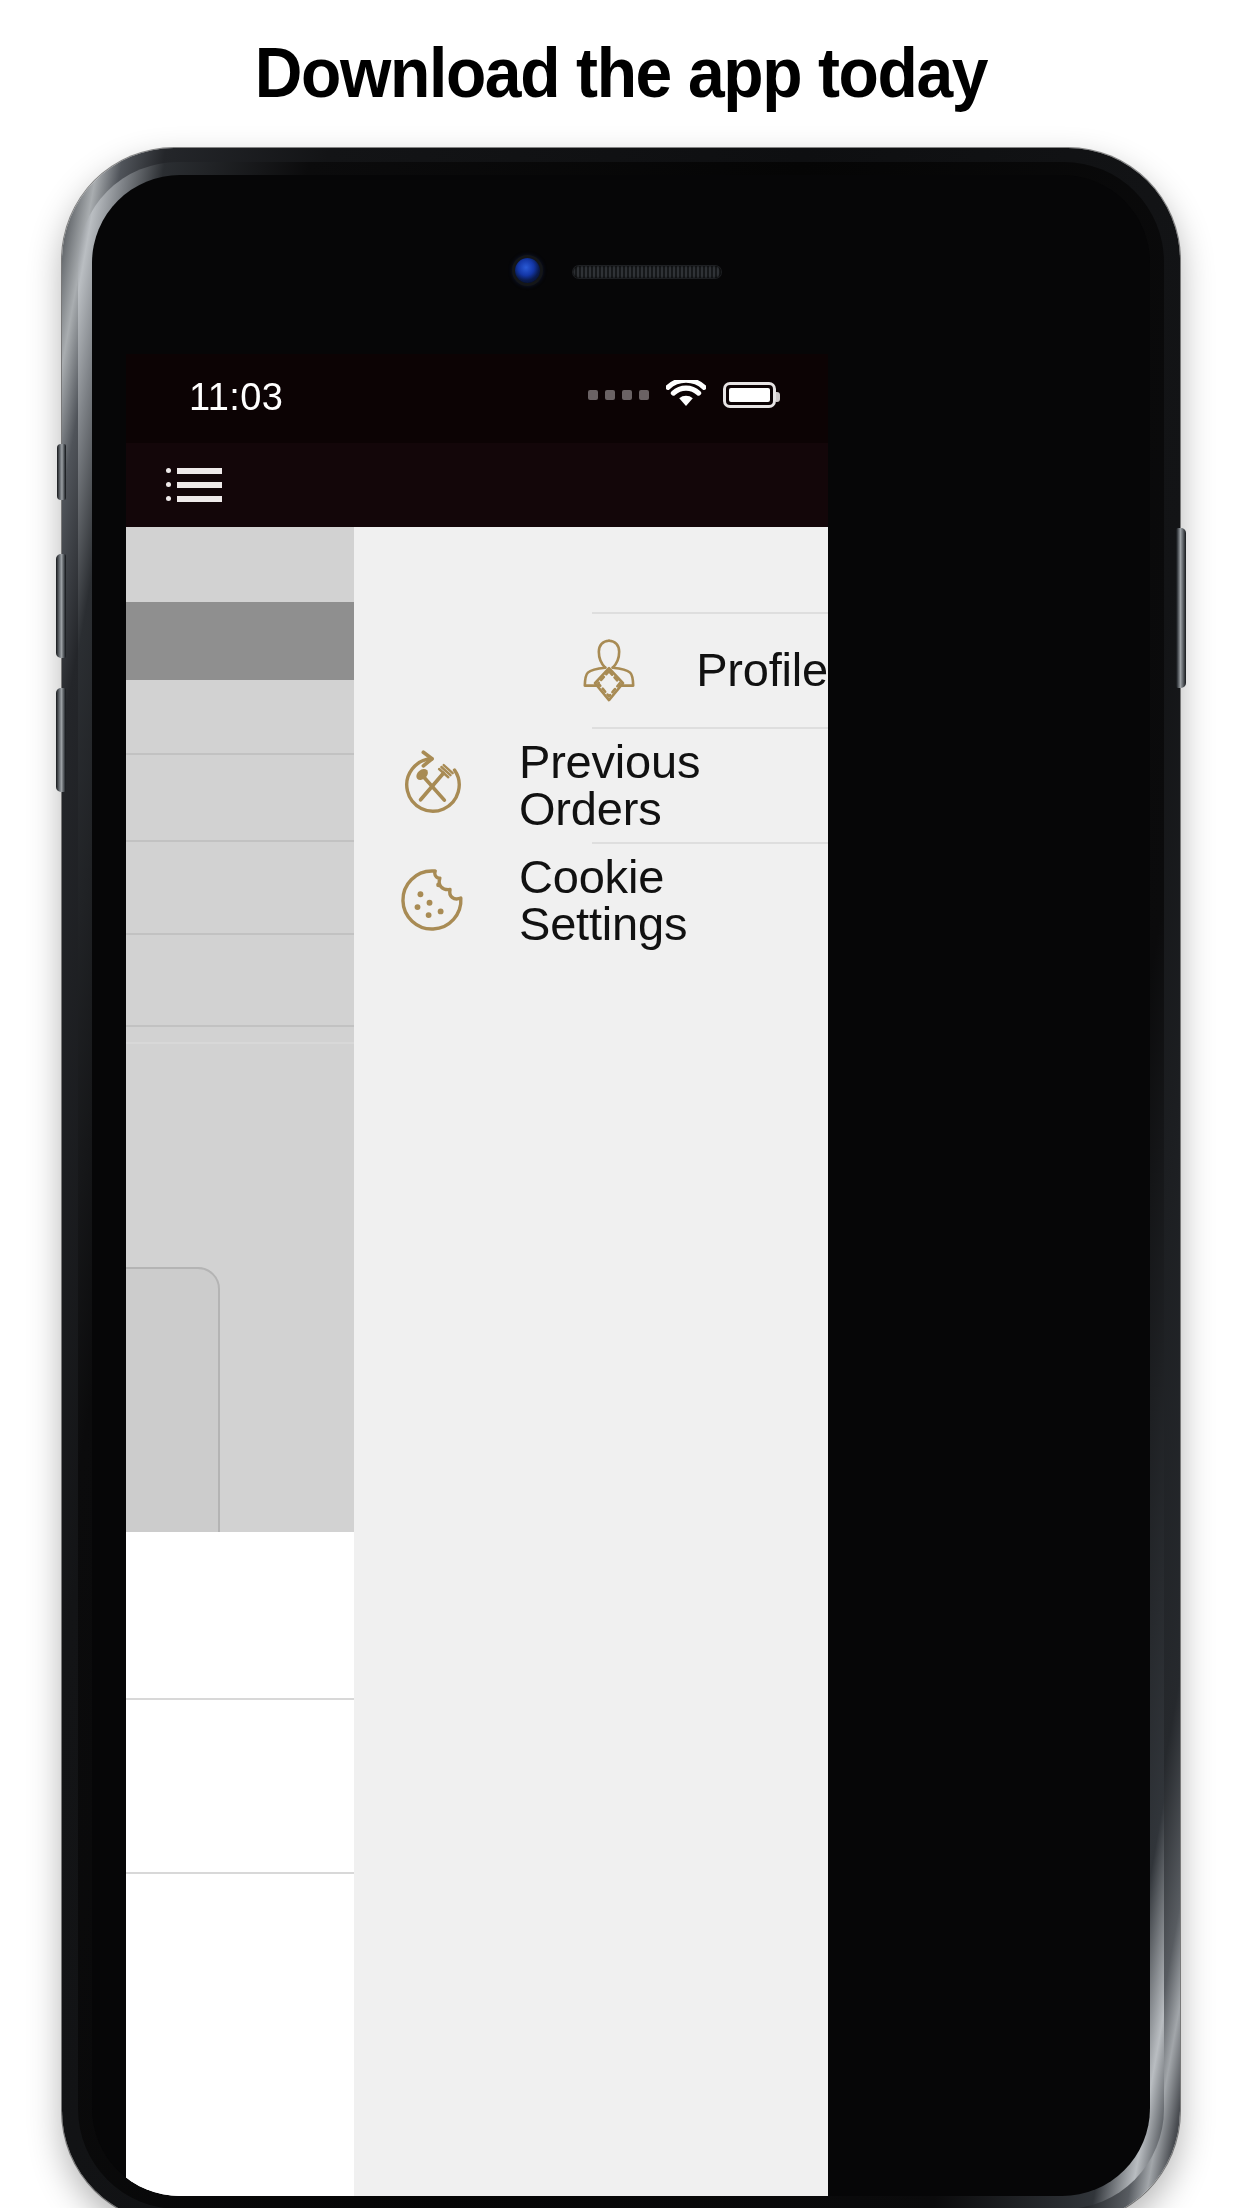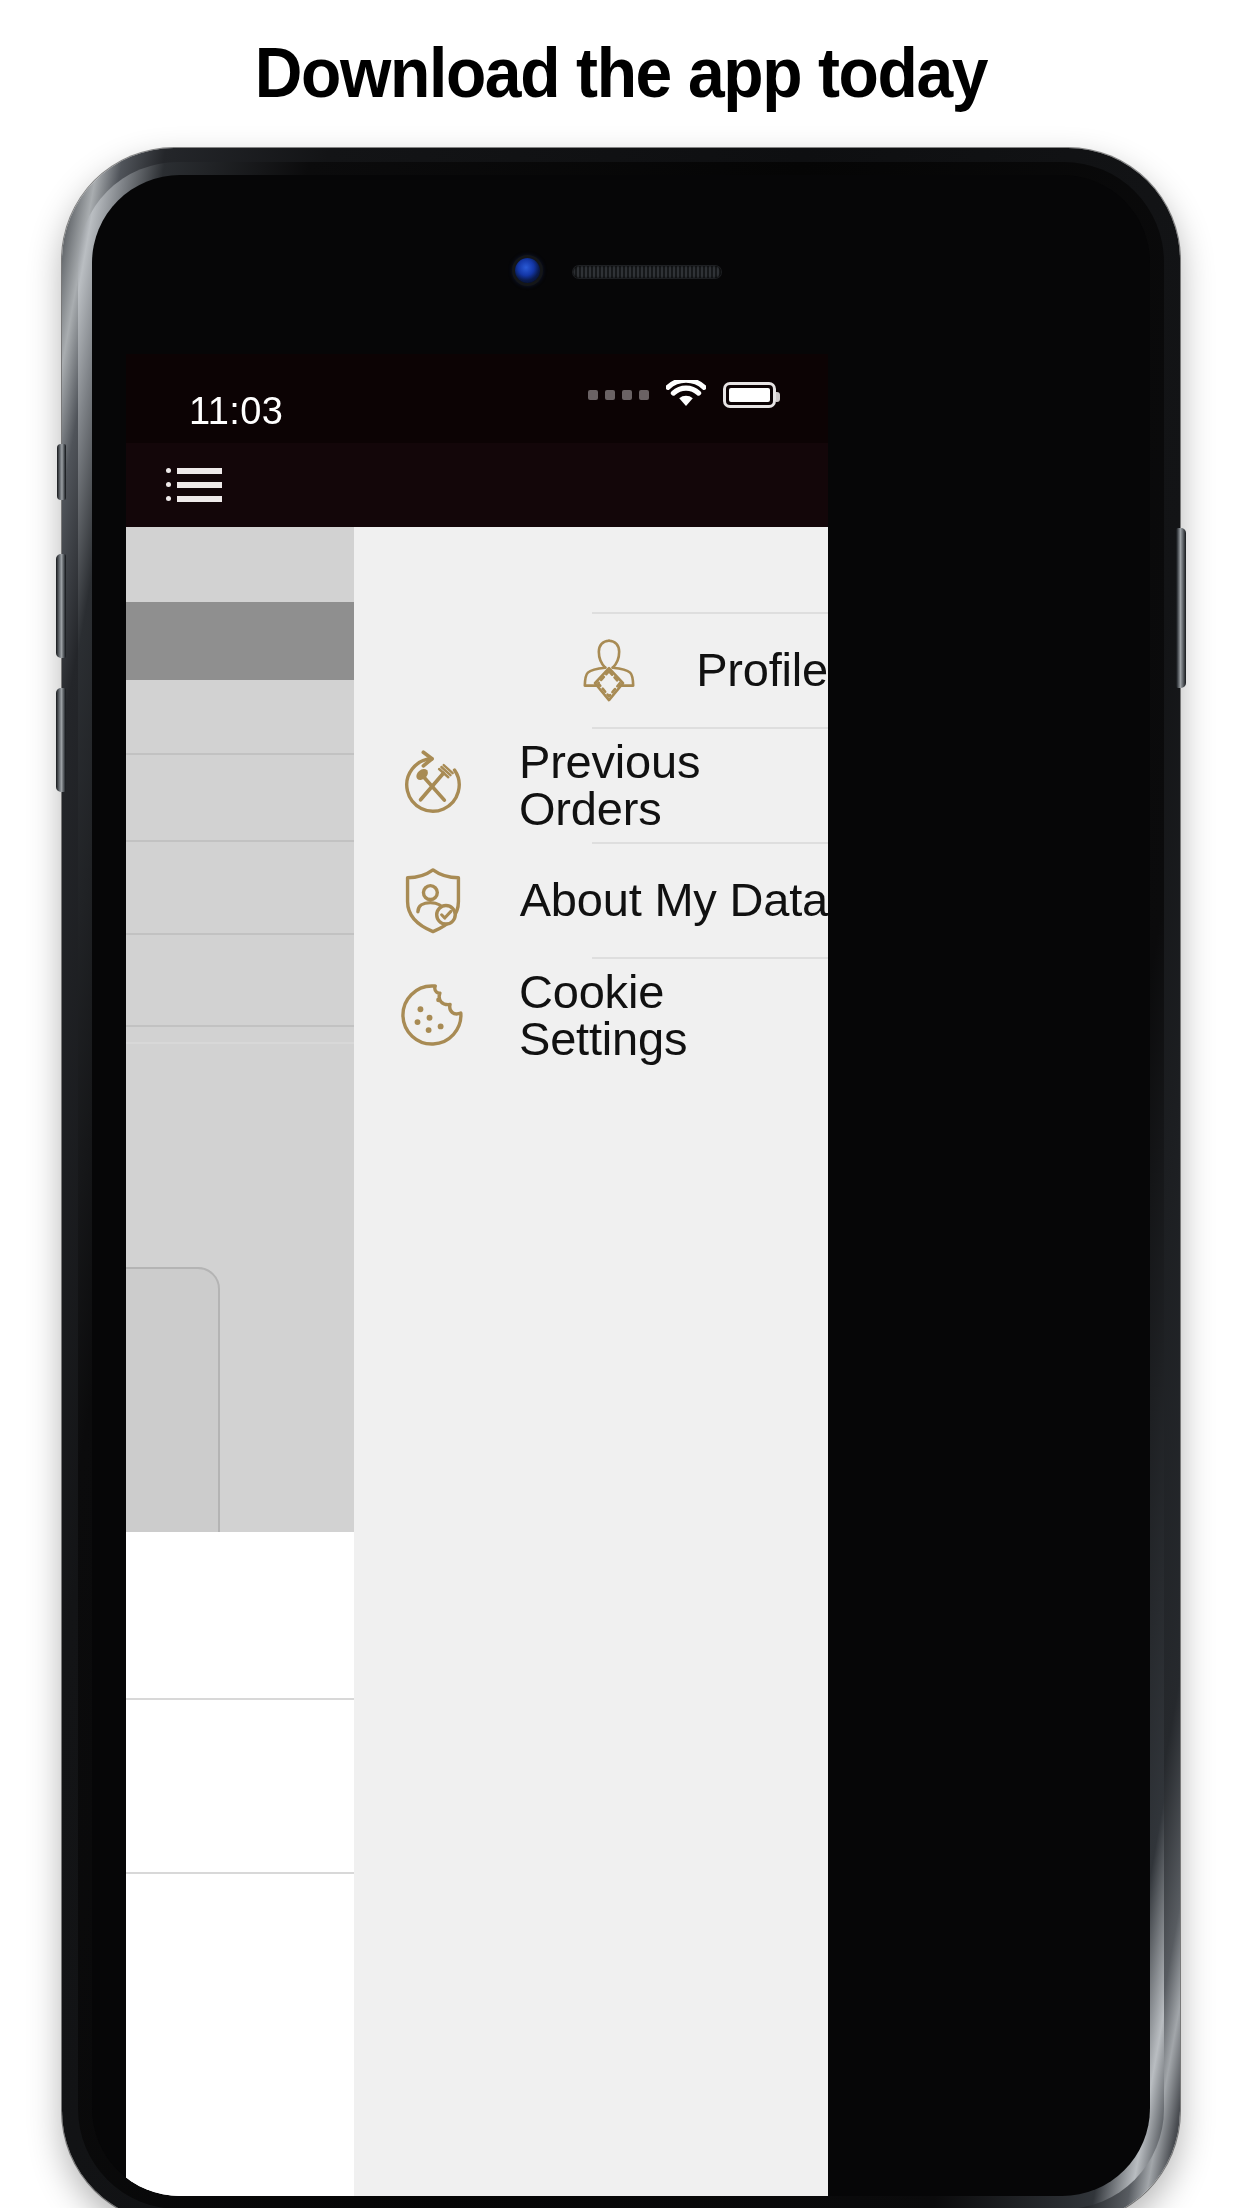--- a/index.html
+++ b/index.html
@@ -107,21 +107,21 @@
   }
 
   
   .statusbar{
     position:absolute; left:0; top:0; width:100%; height:89px;
     background:#0c0304;
     color:#fff;
   }
   .status-time{
     position:absolute; left:63px; top:22px;
-    font-size:38px; font-weight:400; letter-spacing:.4px; color:#fff;margin-top:14px;
+    font-size:38px; font-weight:400; letter-spacing:.4px; color:#fff;
   }
   .status-right{
     position:absolute; right:52px; top:26px;
     display:flex; align-items:center; gap:17px;
   }
   .sig-dots{ display:flex; gap:7px; align-items:center; }
   .sig-dots i{ display:block; width:10px; height:10px; border-radius:2px; background:#6a6264; }
   .batt{
     position:relative; width:53px; height:26px;
     border:3px solid #e7e4e4; border-radius:7px; padding:3px;
@@ -321,33 +321,20 @@
                   <path d="M31.4 16.4 L16.6 33.6" stroke-width="2.4"></path>
                   <path d="M28.6 13.6 L34.6 19" stroke-width="1.6"></path>
                   <path d="M30.1 12.3 L36 17.6" stroke-width="1.6"></path>
                   <path d="M31.6 11.1 L37.4 16.3" stroke-width="1.6"></path>
                 </svg>
               </div>
               <div class="menu-label">Previous Orders</div>
             </div>
 
 
-            <div class="menu-item">
-              <div class="menu-divider"></div>
-              <div class="menu-icon">
-                <svg width="74" height="74" viewBox="0 0 48 48" fill="none" stroke="#a88b54" stroke-width="2.2" stroke-linecap="round" stroke-linejoin="round">
-                  <path d="M24 4.5 C19 8.2 12.8 9.6 7.5 9.6 V25c0 9.6 7.3 15.8 16.5 19.5 C33.2 40.8 40.5 34.6 40.5 25V9.6 C35.2 9.6 29 8.2 24 4.5Z"></path>
-                  <circle cx="22.3" cy="19.2" r="4.5"></circle>
-                  <path d="M14.2 31.6c0-4 3.6-5.9 8.1-5.9 4.5 0 8.1 1.9 8.1 5.9"></path>
-                  <circle cx="32.4" cy="33.6" r="6" fill="#f0f0f0"></circle>
-                  <path d="M29.6 33.6l2 2.1 4-4.3" stroke-width="2"></path>
-                </svg>
-              </div>
-              <div class="menu-label">About My Data</div>
-            </div>
 
             <div class="menu-item">
               <div class="menu-divider"></div>
               <div class="menu-icon">
                 <svg width="74" height="74" viewBox="0 0 48 48" fill="none" stroke="#a88b54" stroke-width="2.2" stroke-linecap="round" stroke-linejoin="round">
                   <path d="M24 5.2a18.8 18.8 0 1 0 18.7 17.5 c-4.7 1.9-8-1.2-7-5.5 -5.1 .6-8.2-2.8-6.6-7.4 -1.6 .2-3.2-1.1-3.3-3 0-.6 .1-1.1 .3-1.6Z"></path>
                   <circle cx="16.5" cy="20.3" r="1.9" fill="#a88b54" stroke="none"></circle>
                   <circle cx="14.6" cy="28.6" r="1.9" fill="#a88b54" stroke="none"></circle>
                   <circle cx="22.4" cy="25.8" r="1.9" fill="#a88b54" stroke="none"></circle>
                   <circle cx="21.8" cy="33.8" r="1.9" fill="#a88b54" stroke="none"></circle>

